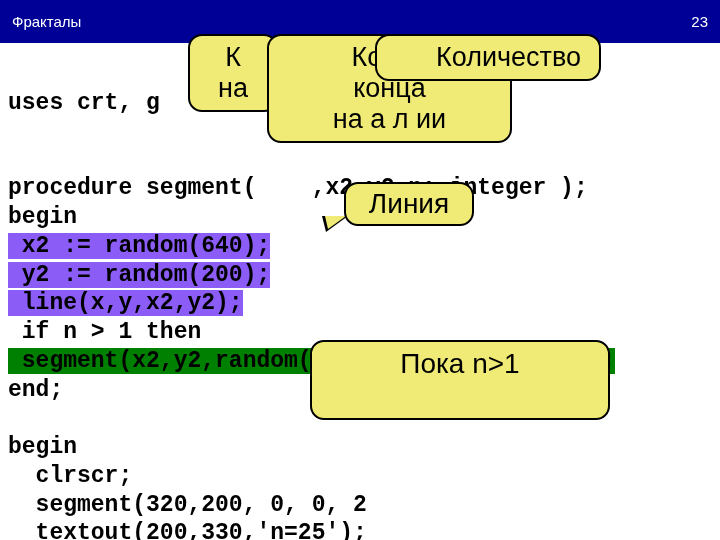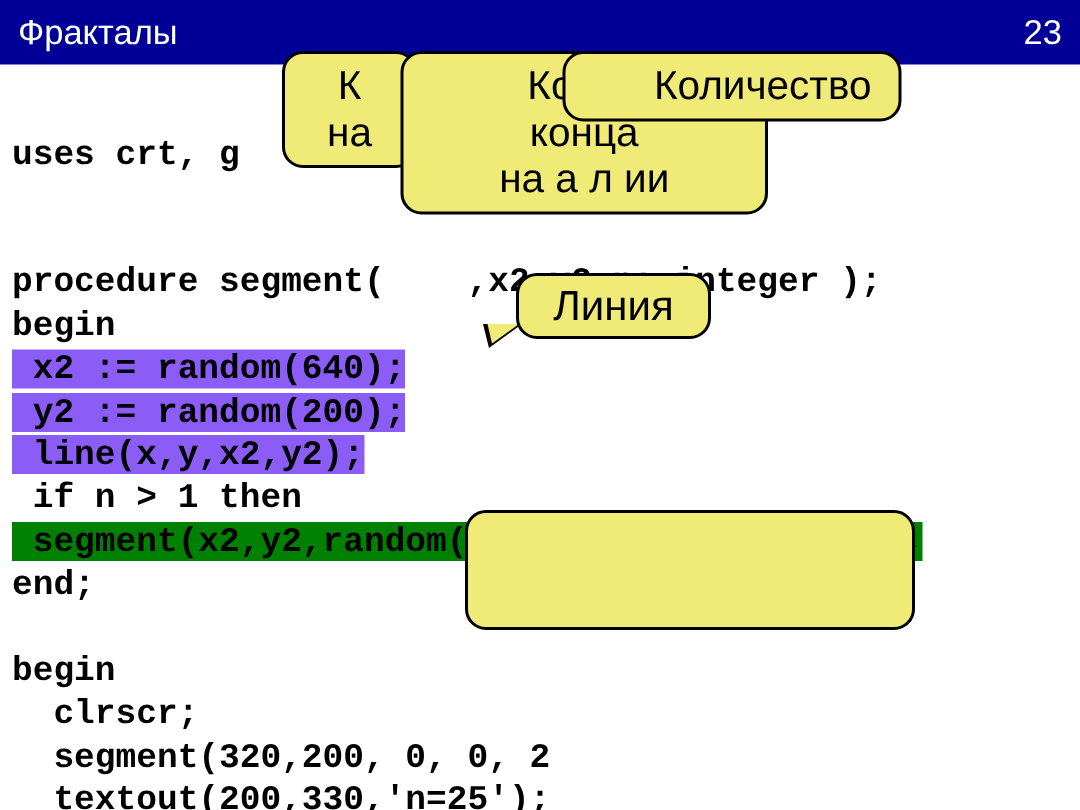--- a/index.html
+++ b/index.html
@@ -12,21 +12,21 @@
     position: relative;
   }
   .titlebar {
     background: #000097;
     color: #fff;
     height: 43px;
     display: flex;
     justify-content: space-between;
     align-items: center;
     padding: 12px 12px;
-    font-size: 23px;
+    font-size: 15px;
   }
   .code-area {
     position: absolute;
     top: 60px;
     left: 8px;
     right: 8px;
     font-family: "Courier New", monospace;
     font-size: 23px;
     font-weight: bold;
     line-height: 1.25;
@@ -118,15 +118,15 @@
 <div id="b3" class="bubble">
   <span>Количество</span><br>
 </div>
 
 <div id="t4" class="tail"></div>
 <div id="b4" class="bubble">
   <span>Линия</span>
 </div>
 
 <div id="b5" class="bubble">
-  <br>
+  <span>Пока n&gt;1</span><br>
   <br>
 </div>
 
 </body></html>

